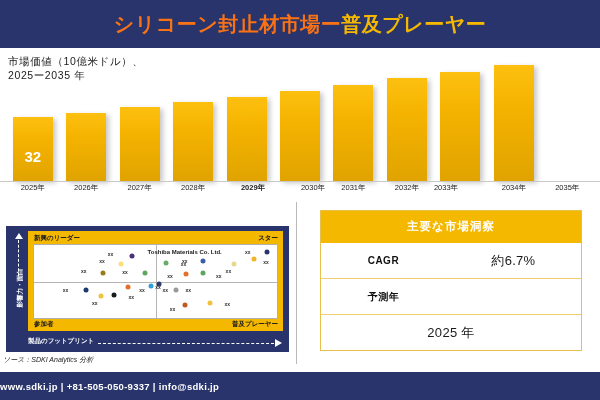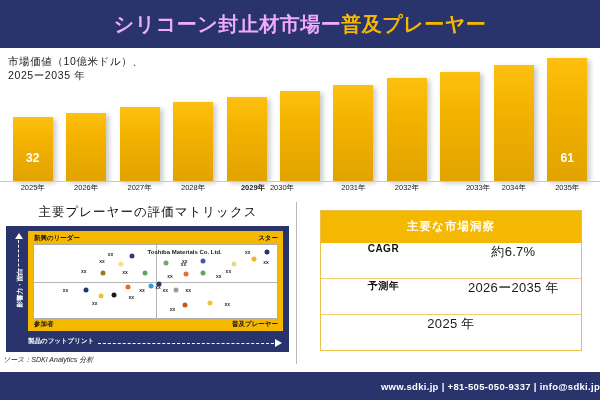--- a/index.html
+++ b/index.html
@@ -32,21 +32,21 @@
     display: flex;
     align-items: center;
     justify-content: center;
   }
   .header-title {
     font-size: 20px;
     font-weight: bold;
     letter-spacing: 0.5px;
     white-space: nowrap;
   }
-  .t-white { color: #f0abfc; }
+  .t-white { color: #f97316; }
   .t-gold  { color: #f5b800; }
 
   
   .chart-area {
     position: absolute;
     left: 0; top: 48px;
     width: 487px;
     height: 152px;
     background: #ffffff;
   }
@@ -79,21 +79,21 @@
     bottom: 0;
     width: 40px;
     background: linear-gradient(to bottom, #fdc010 0%, #f5b300 35%, #e0a300 100%);
     box-shadow: 3px 2px 5px rgba(0,0,0,0.22);
   }
   .bar-value {
     position: absolute;
     left: 0;
     width: 40px;
     text-align: center;
-    font-size: 12px;
+    font-size: 15px;
     font-weight: bold;
     color: #ffffff;
     bottom: 16px;
   }
   .axis-line {
     position: absolute;
     left: 0; top: 133px;
     width: 600px;
     height: 1px;
     background: #c9c9c9;
@@ -299,21 +299,21 @@
     font-size: 11.5px;
     font-weight: bold;
     text-align: center;
     padding: 8px 0 9px 0;
     letter-spacing: 1px;
   }
   .ins-row {
     display: flex;
     border-top: 1px solid #f0cf72;
     height: 35px;
-    align-items: flex-start;
+    align-items: center;
   }
   .ins-row:first-of-type { border-top: none; }
   .ins-key {
     flex: 0 0 48%;
     text-align: center;
     font-size: 10px;
     font-weight: bold;
     color: #111111;
     letter-spacing: 0.5px;
   }
@@ -327,21 +327,21 @@
 
   
   .footer {
     position: absolute;
     left: 0; top: 372px;
     width: 600px;
     height: 28px;
     background: #28346b;
     display: flex;
     align-items: center;
-    justify-content: flex-end;
+    justify-content: flex-start;
   }
   .footer-text {
     color: #ffffff;
     font-size: 9.5px;
     font-weight: bold;
     letter-spacing: 0.3px;
   }
 </style>
 </head>
 <body>
@@ -381,47 +381,42 @@
           <div class="bar" style="height: 95.7197px;"></div>
         </div>
         <div class="bar-col" style="left: 380.909px;">
           <div class="bar" style="height: 102.773px;"></div>
         </div>
         <div class="bar-col" style="left: 434.364px;">
           <div class="bar" style="height: 108.818px;"></div>
         </div>
         <div class="bar-col" style="left: 487.818px;">
           <div class="bar" style="height: 115.871px;"></div>
-        </div>
-        <div class="bar-col" style="left: 541.273px;">
-          <div class="bar" style="height: 122.924px;"></div>
-          <div class="bar-value">61</div>
         </div>
       </div>
     <div class="axis-line"></div>
     <div id="ticks">
         <div class="tick-label" style="left: 9.72727px;">2025年</div>
         <div class="tick-label" style="left: 63.1818px;">2026年</div>
         <div class="tick-label" style="left: 116.636px;">2027年</div>
         <div class="tick-label" style="left: 170.091px;">2028年</div>
         <div class="tick-label" style="left: 230px; font-weight: bold;">2029年</div>
-        <div class="tick-label" style="left: 259px;">2030年</div>
+        <div class="tick-label" style="left: 290px;">2030年</div>
         <div class="tick-label" style="left: 330.455px;">2031年</div>
         <div class="tick-label" style="left: 383.909px;">2032年</div>
-        <div class="tick-label" style="left: 455px;">2033年</div>
+        <div class="tick-label" style="left: 423px;">2033年</div>
         <div class="tick-label" style="left: 490.818px; text-align: center;">2034年</div>
         <div class="tick-label" style="left: 544.273px;">2035年</div>
       </div>
   </div>
 
   <div class="lower">
     <div class="vdiv"></div>
 
     <div class="matrix-panel">
-      <div class="matrix-title">主要プレーヤーの評価マトリックス</div>
 
       <div class="matrix-box">
 
         <div class="vaxis">
           <div class="vaxis-arrow"></div>
           <div class="vaxis-dash"></div>
           <div class="vaxis-text">影響力・面白</div>
         </div>
 
         <div class="matrix-inner">
@@ -489,21 +484,20 @@
 
     <div class="insights">
       <div class="ins-head">主要な市場洞察</div>
       <div id="ins-rows">
           <div class="ins-row">
             <div class="ins-key">CAGR</div>
             <div class="ins-val">約6.7%</div>
           </div>
           <div class="ins-row">
             <div class="ins-key">予測年</div>
-            <div class="ins-val">2026ー2035 年</div>
           </div>
           <div class="ins-row">
             <div class="ins-val">2025 年</div>
           </div>
         </div>
     </div>
   </div>
 
   <div class="footer">
     <div class="footer-text">www.sdki.jp | +81-505-050-9337 | info@sdki.jp</div>

